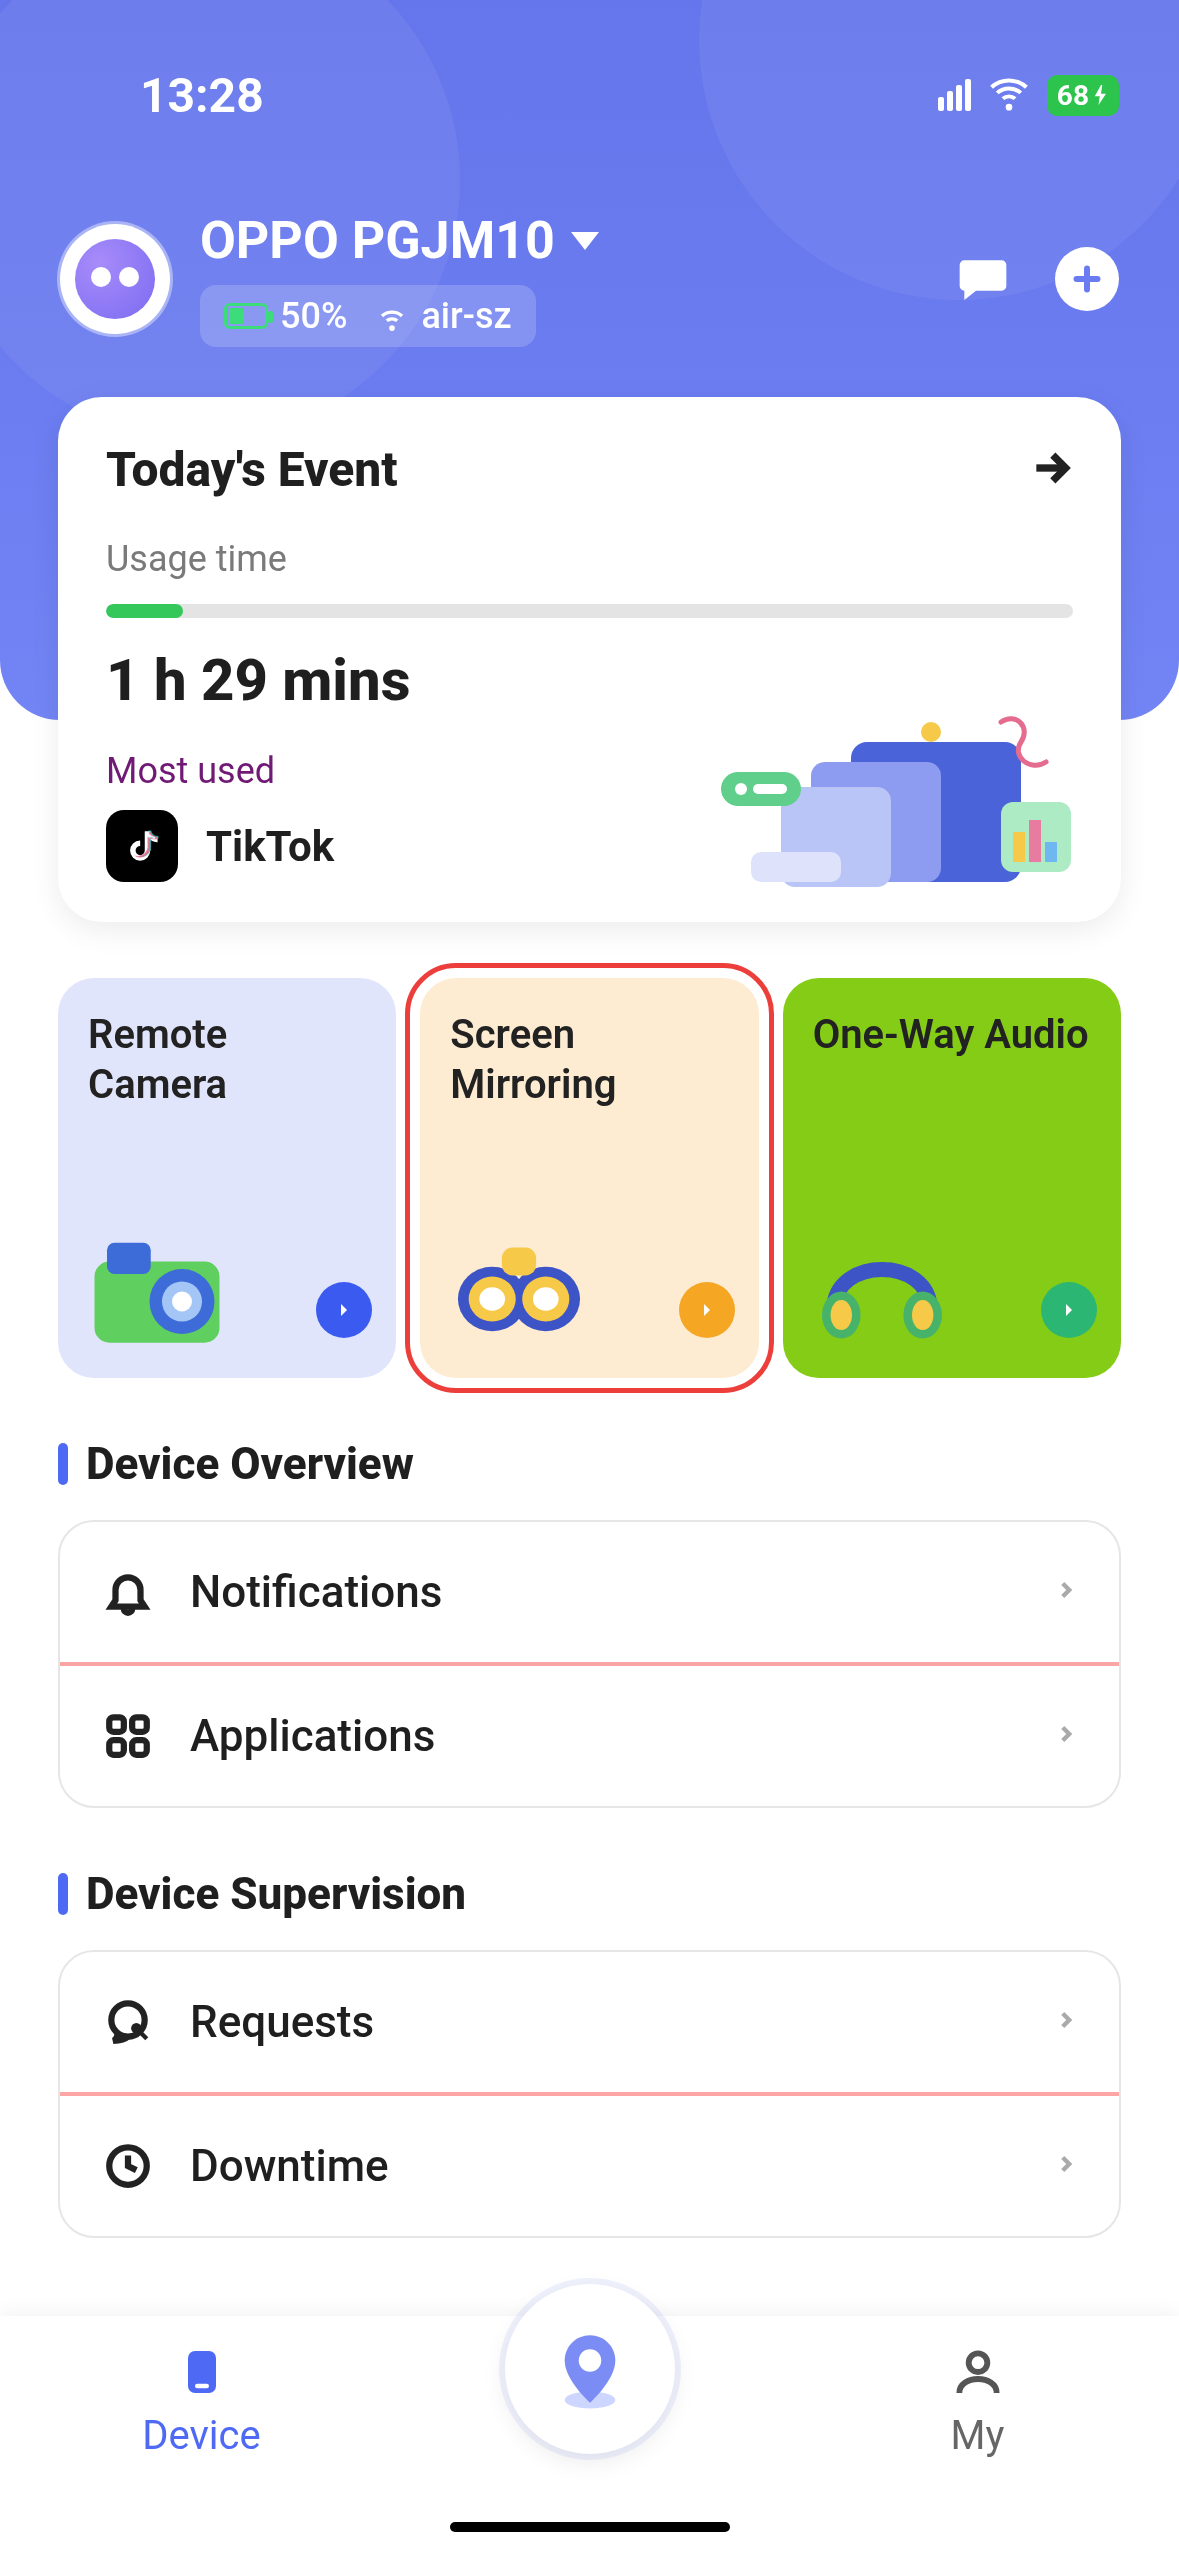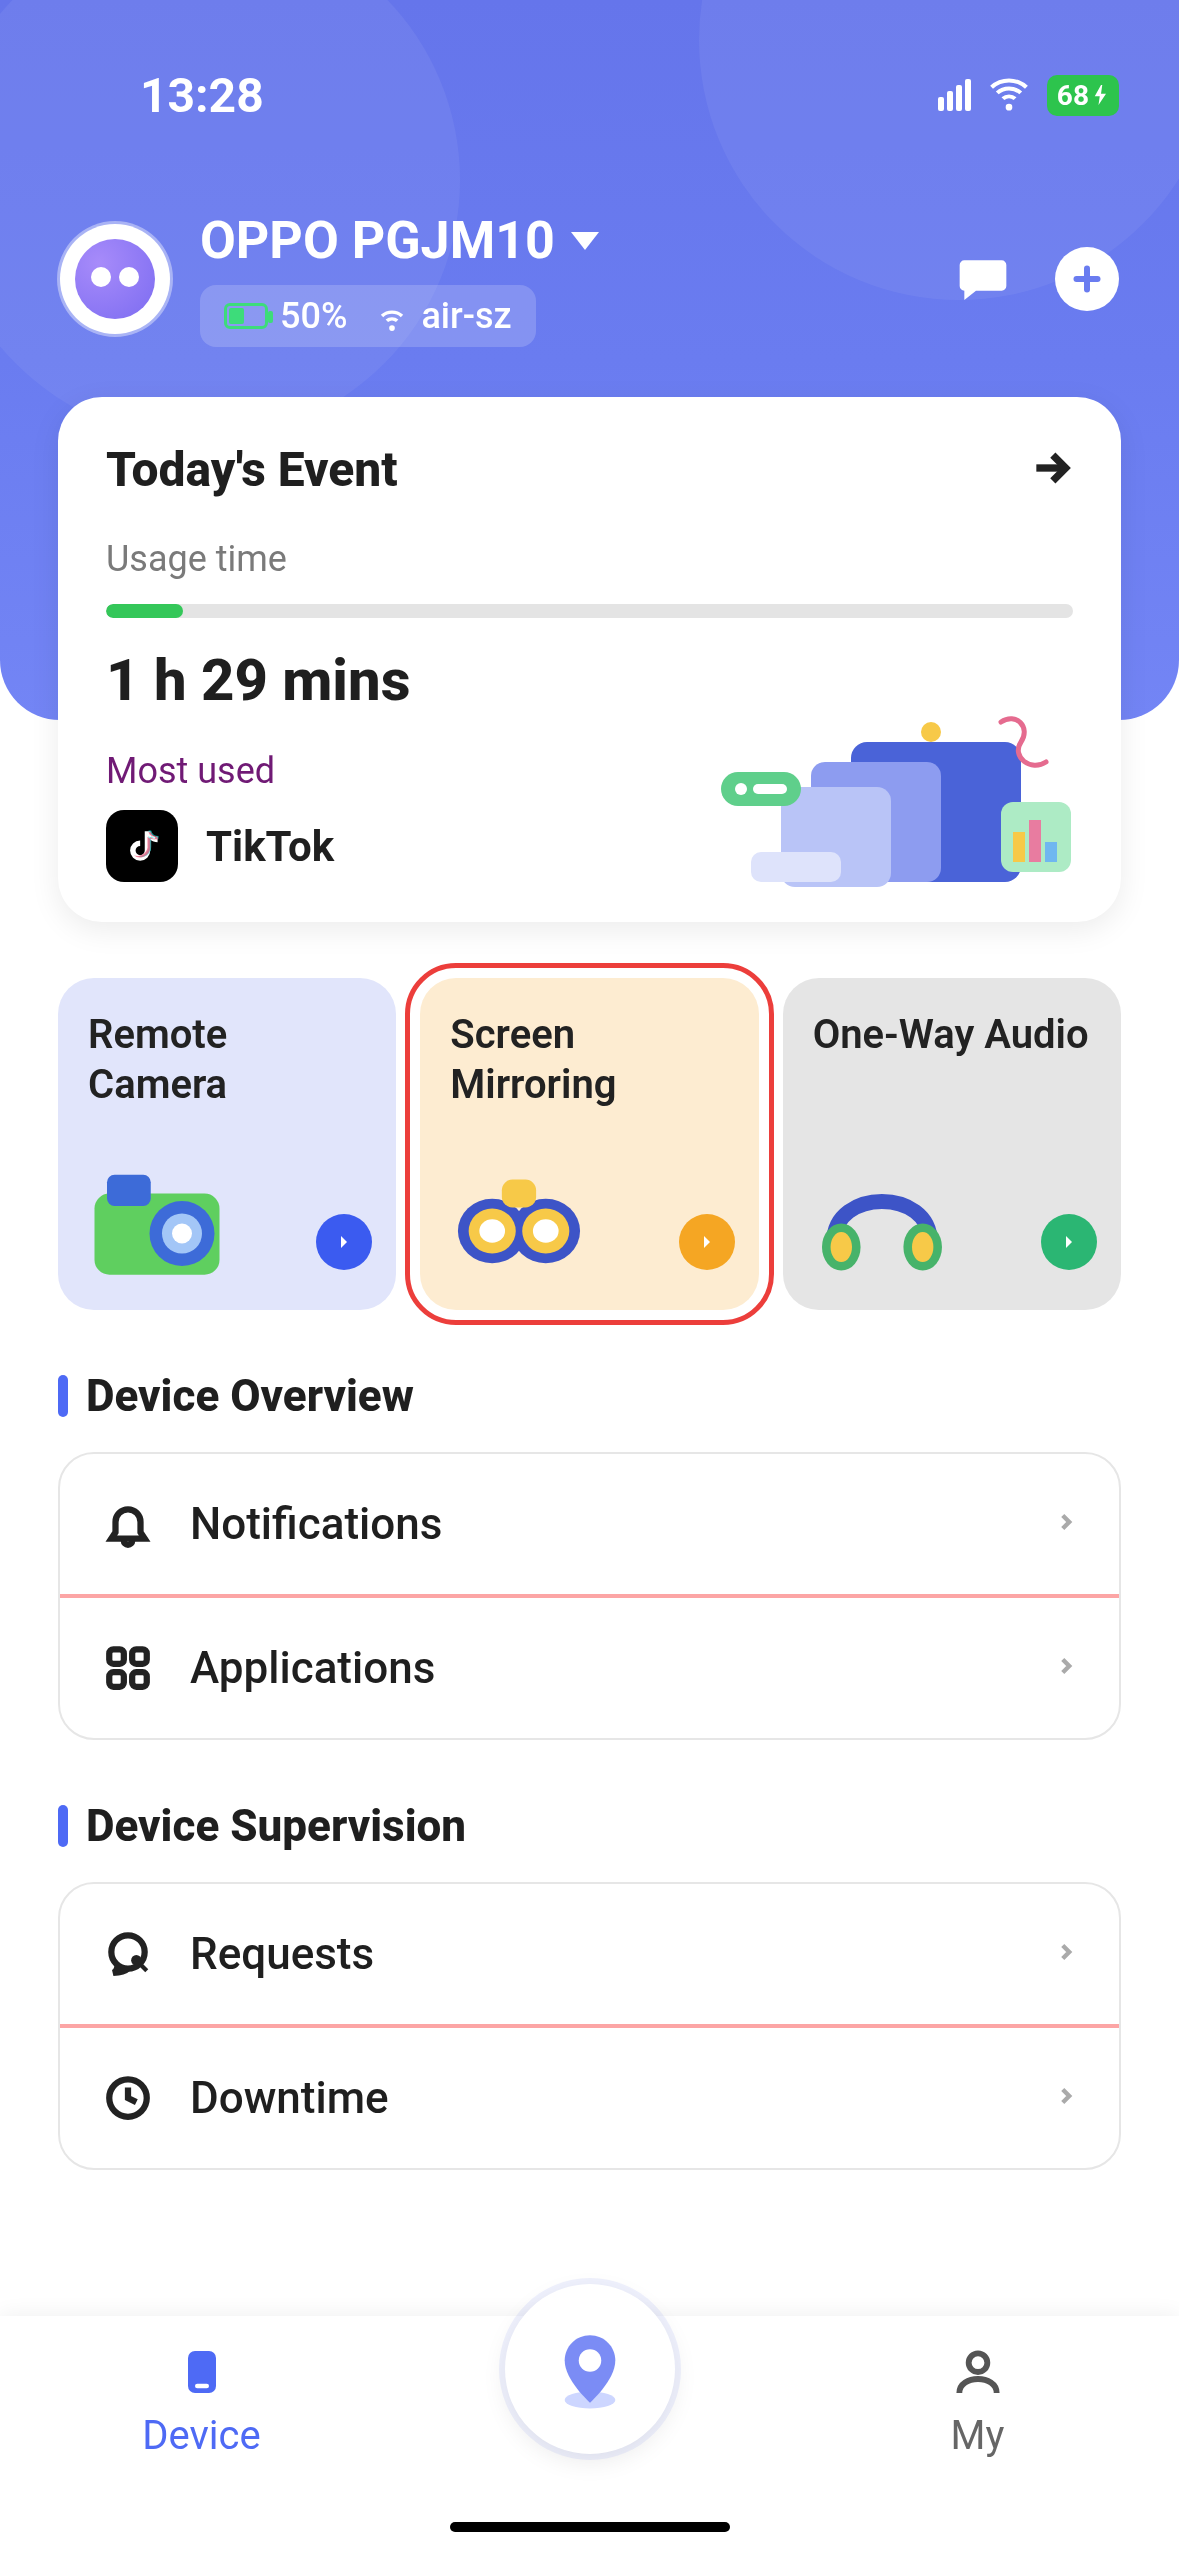--- a/index.html
+++ b/index.html
@@ -141,25 +141,25 @@
   .most-used-name{ font-size:42px; font-weight:700; color:#1f1f1f;}
   .event-illustration{
     position:absolute; right:40px; bottom:20px; width:420px; height:200px;
   }
 
   
   .features-row{
     display:flex; gap:24px; padding: 56px 58px 0;
   }
   .feature-card{
-    flex:1; border-radius:36px; padding:32px 30px 26px; position:relative; height:332px;
+    flex:1; border-radius:36px; padding:32px 30px 26px; position:relative; height:400px;
   }
   .feature-card.blue{ background:#e1e5fb; }
   .feature-card.orange{ background:#fdecd1; }
-  .feature-card.green{ background:#e5e5e5; }
+  .feature-card.green{ background:#84cc16; }
   .feature-card.highlighted{ outline:5px solid #ec3e3b; outline-offset:10px;}
   .feature-title{ font-size:40px; font-weight:600; color:#222; line-height:1.25;}
   .feature-icon-wrap{ position:absolute; left:24px; bottom:24px; width:150px; height:130px;}
   .feature-arrow{
     position:absolute; right:24px; bottom:40px; width:56px;height:56px;border-radius:50%;
     display:flex;align-items:center;justify-content:center;
   }
   .feature-arrow svg{width:24px;height:24px;fill:#fff;}
   .feature-arrow.blue{background:#3b5bf0;}
   .feature-arrow.orange{background:#f5a623;}

